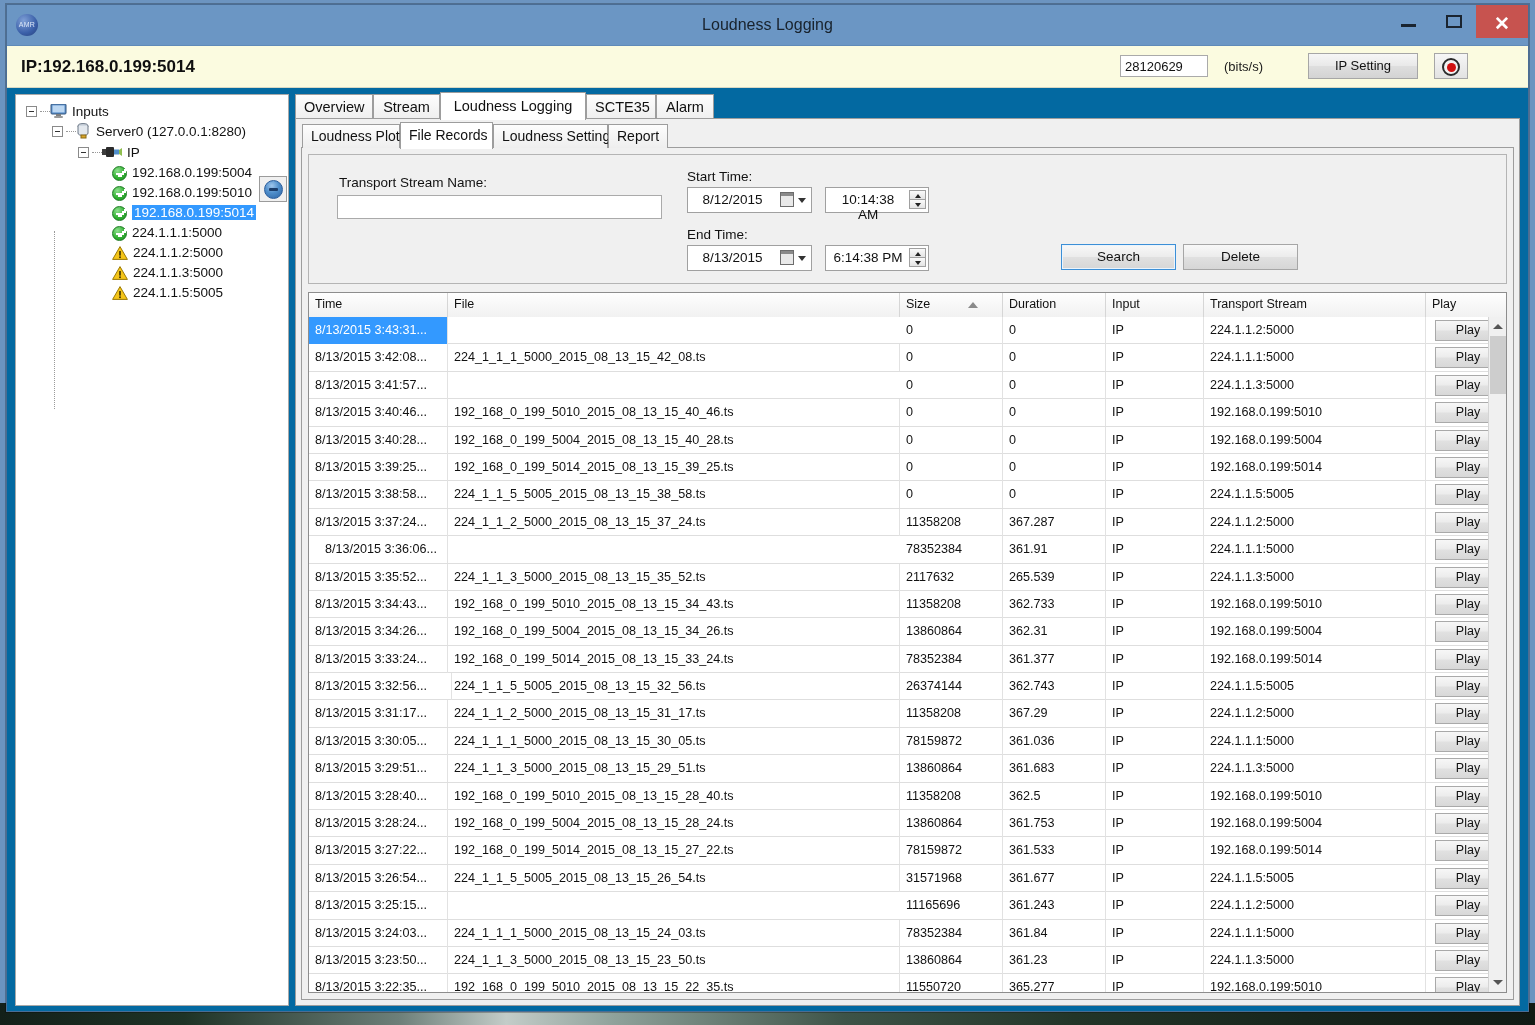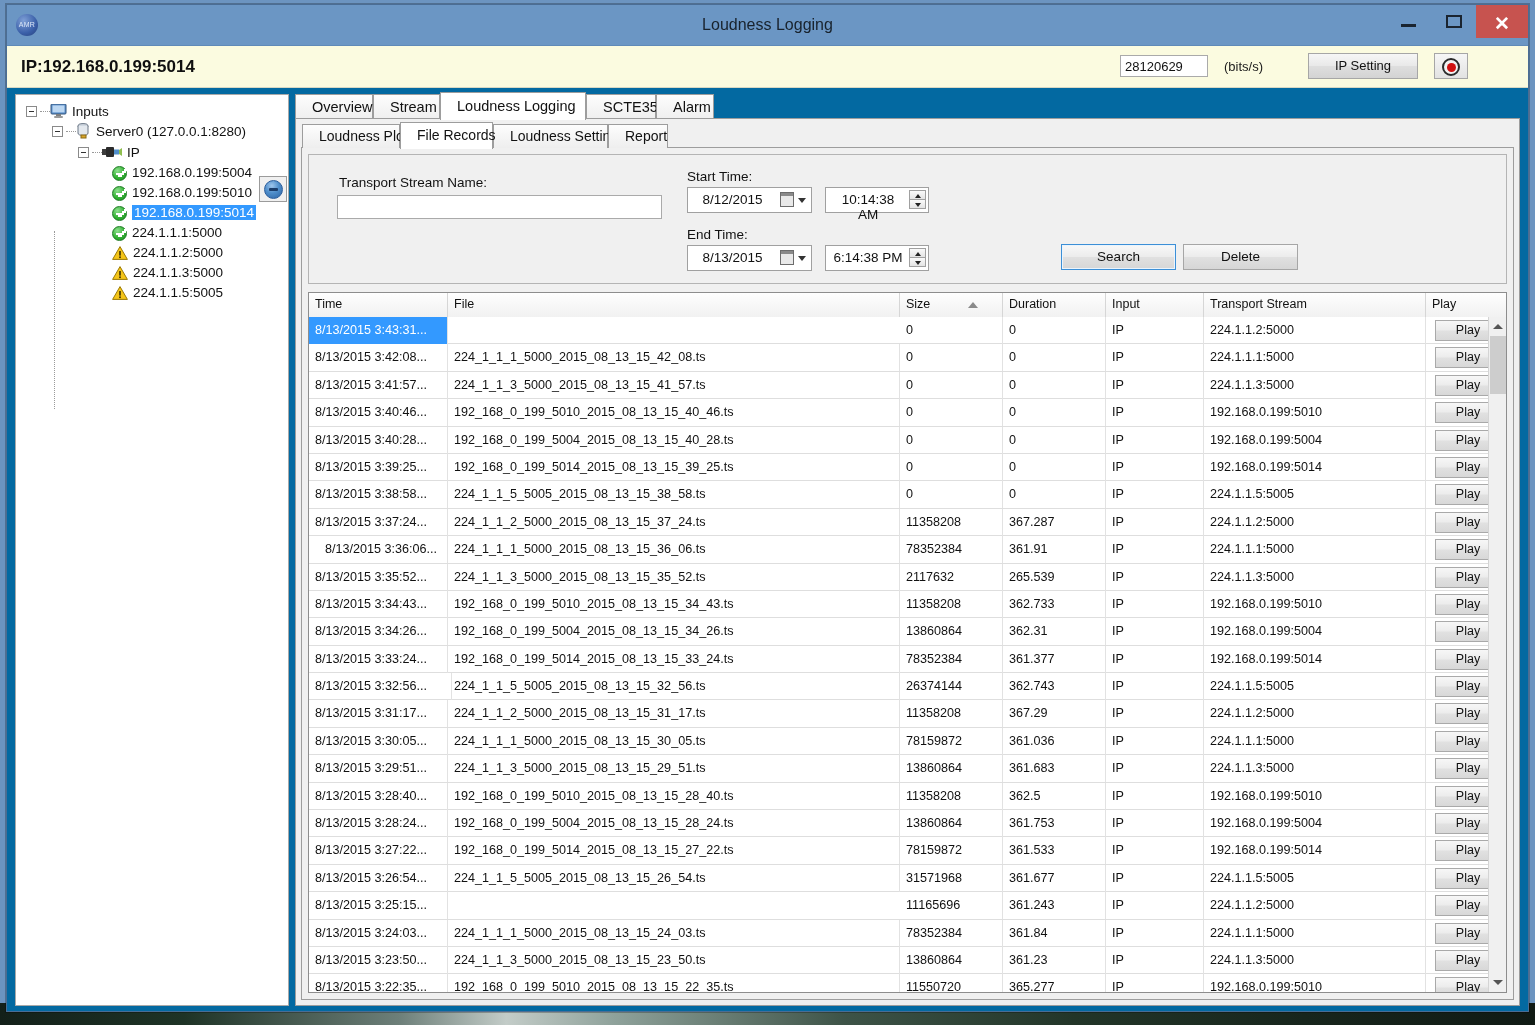--- a/index.html
+++ b/index.html
@@ -137,21 +137,21 @@
 
   
   #content { position:absolute; left: 288px; top: 6px; right: 8px; height: 912px; }
 
   .tabrow { position:relative; height: 24px; }
   .tab {
     position:absolute; top:0; height:24px;
     background: linear-gradient(180deg,#fdfdfd 0%, #eeeeee 100%);
     border:1px solid #9d9d9d; border-bottom:none;
     font-size:14px; color:#111; text-align:center; line-height:22px;
-    padding: 0 16px; white-space:nowrap;
+    padding: 0 8px; white-space:nowrap;
   }
   .tab.active { background:#fff; z-index:3; font-weight:normal; }
   #tabrow1 { height: 26px; }
   #tabrow1 .tab { height: 26px; line-height: 24px; font-size:14.5px; }
 
   #tab-panel-outer {
     position:absolute; left:0; top:24px; right:0; bottom:0;
     background:#f0f0f0; border:1px solid #9d9d9d;
   }
   #tabrow2 { position:absolute; left: 6px; top: 5px; height: 24px; right:6px; z-index:4;}
@@ -466,21 +466,20 @@
                   <div class="gcell time" style="left: 0px; width: 139px;">8/13/2015 3:42:08...</div>
                   <div class="gcell file" style="left: 139px; width: 452px;">224_1_1_1_5000_2015_08_13_15_42_08.ts</div>
                   <div class="gcell size" style="left: 591px; width: 103px;">0</div>
                   <div class="gcell duration" style="left: 694px; width: 103px;">0</div>
                   <div class="gcell input" style="left: 797px; width: 98px;">IP</div>
                   <div class="gcell ts" style="left: 895px; width: 222px;">224.1.1.1:5000</div>
                   <div class="playbtn" style="left: 1126px;">Play</div>
                 </div>
                 <div class="grow">
                   <div class="gcell time" style="left: 0px; width: 139px;">8/13/2015 3:41:57...</div>
-                  <div class="gcell file" style="left: 139px; width: 452px;">224_1_1_3_5000_2015_08_13_15_41_57.ts</div>
                   <div class="gcell size" style="left: 591px; width: 103px;">0</div>
                   <div class="gcell duration" style="left: 694px; width: 103px;">0</div>
                   <div class="gcell input" style="left: 797px; width: 98px;">IP</div>
                   <div class="gcell ts" style="left: 895px; width: 222px;">224.1.1.3:5000</div>
                   <div class="playbtn" style="left: 1126px;">Play</div>
                 </div>
                 <div class="grow">
                   <div class="gcell time" style="left: 0px; width: 139px;">8/13/2015 3:40:46...</div>
                   <div class="gcell file" style="left: 139px; width: 452px;">192_168_0_199_5010_2015_08_13_15_40_46.ts</div>
                   <div class="gcell size" style="left: 591px; width: 103px;">0</div>
@@ -520,21 +519,20 @@
                   <div class="gcell time" style="left: 0px; width: 139px;">8/13/2015 3:37:24...</div>
                   <div class="gcell file" style="left: 139px; width: 452px;">224_1_1_2_5000_2015_08_13_15_37_24.ts</div>
                   <div class="gcell size" style="left: 591px; width: 103px;">11358208</div>
                   <div class="gcell duration" style="left: 694px; width: 103px;">367.287</div>
                   <div class="gcell input" style="left: 797px; width: 98px;">IP</div>
                   <div class="gcell ts" style="left: 895px; width: 222px;">224.1.1.2:5000</div>
                   <div class="playbtn" style="left: 1126px;">Play</div>
                 </div>
                 <div class="grow">
                   <div class="gcell time" style="left: 0px; width: 139px; padding-left: 16px;">8/13/2015 3:36:06...</div>
-                  <div class="gcell file" style="left: 139px; width: 452px;">224_1_1_1_5000_2015_08_13_15_36_06.ts</div>
                   <div class="gcell size" style="left: 591px; width: 103px;">78352384</div>
                   <div class="gcell duration" style="left: 694px; width: 103px;">361.91</div>
                   <div class="gcell input" style="left: 797px; width: 98px;">IP</div>
                   <div class="gcell ts" style="left: 895px; width: 222px;">224.1.1.1:5000</div>
                   <div class="playbtn" style="left: 1126px;">Play</div>
                 </div>
                 <div class="grow">
                   <div class="gcell time" style="left: 0px; width: 139px;">8/13/2015 3:35:52...</div>
                   <div class="gcell file" style="left: 139px; width: 452px;">224_1_1_3_5000_2015_08_13_15_35_52.ts</div>
                   <div class="gcell size" style="left: 591px; width: 103px;">2117632</div>

